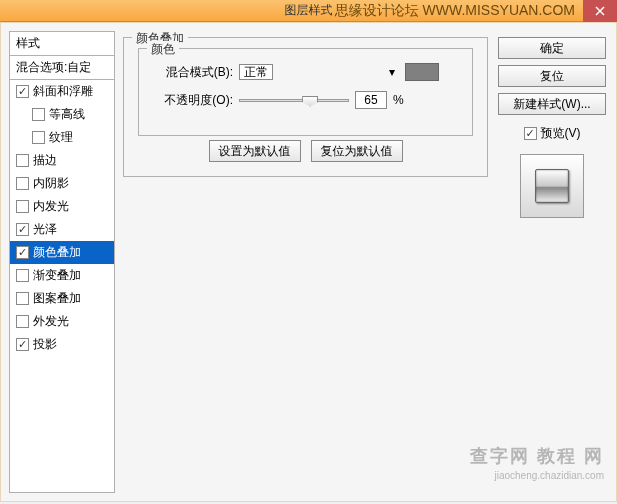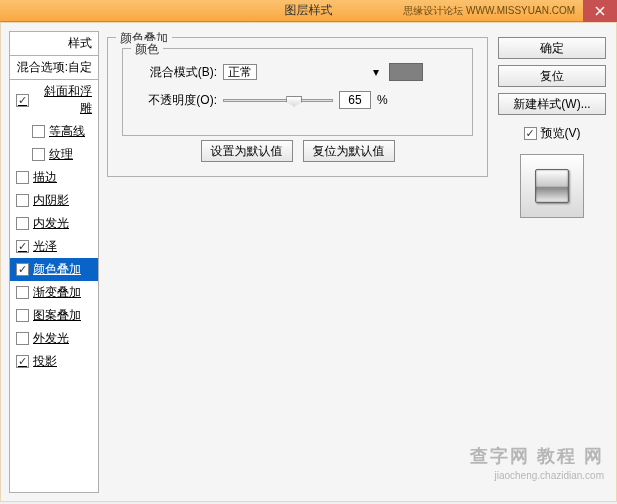--- a/index.html
+++ b/index.html
@@ -1,29 +1,29 @@
 <!DOCTYPE html>
 <html><head>
   <meta charset="utf-8">
   <style>
     * { box-sizing: border-box; margin: 0; padding: 0; font-family: "Microsoft YaHei", SimSun, sans-serif; font-size: 12px; }
     body { background: #f0f0f0; width: 617px; height: 504px; position: relative; }
     
     .titlebar { height: 22px; background: linear-gradient(#fbc26e, #faa842); display: flex; align-items: center; position: relative; border-bottom: 1px solid #d08820; }
     .title { position: absolute; left: 50%; transform: translateX(-50%); color: #333; font-weight: normal; }
-    .branding { position: absolute; right: 42px; color: #6a4a10; font-size: 10px; }
+    .branding { position: absolute; right: 42px; color: #6a4a10; font-size: 14px; }
     .close-btn { position: absolute; right: 0; top: 0; width: 34px; height: 22px; background: #c75050; color: #fff; display: flex; align-items: center; justify-content: center; cursor: pointer; }
     .close-btn svg { width: 10px; height: 10px; }
     
     .body-area { background: #f5f5f5; border: 1px solid #e8d8b8; padding: 8px; height: 480px; display: flex; gap: 8px; position: relative; }
     
-    .styles-panel { width: 90px; border: 1px solid #b0b0b0; background: #fff; text-align: right; }
+    .styles-panel { width: 106px; border: 1px solid #b0b0b0; background: #fff; }
     .styles-header { border-bottom: 1px solid #b0b0b0; padding: 3px 6px; }
     .blend-opts { border-bottom: 1px solid #b0b0b0; padding: 3px 6px; }
-    .style-item { padding: 3px 6px; display: flex; align-items: center; gap: 4px; cursor: pointer; text-decoration: underline; }
+    .style-item { padding: 3px 6px; display: flex; align-items: center; gap: 4px; cursor: pointer; }
     .style-item.selected { background: #0a64c8; color: #fff; }
     .style-item.indent { padding-left: 22px; }
     .chk { width: 13px; height: 13px; border: 1px solid #888; background: #fff; display: inline-flex; align-items: center; justify-content: center; flex-shrink: 0; }
     .chk.checked::after { content: "✓"; color: #333; font-size: 11px; line-height: 1; }
     .style-item.selected .chk.checked::after { color: #333; }
     
     .settings-panel { flex: 1; position: relative; }
     .fieldset { border: 1px solid #b0b0b0; padding: 10px 14px 14px; position: relative; margin-top: 6px; }
     .fieldset-label { position: absolute; top: -8px; left: 8px; background: #f5f5f5; padding: 0 4px; color: #333; }
     .inner-fieldset { border: 1px solid #b0b0b0; padding: 14px 14px 16px; position: relative; }

